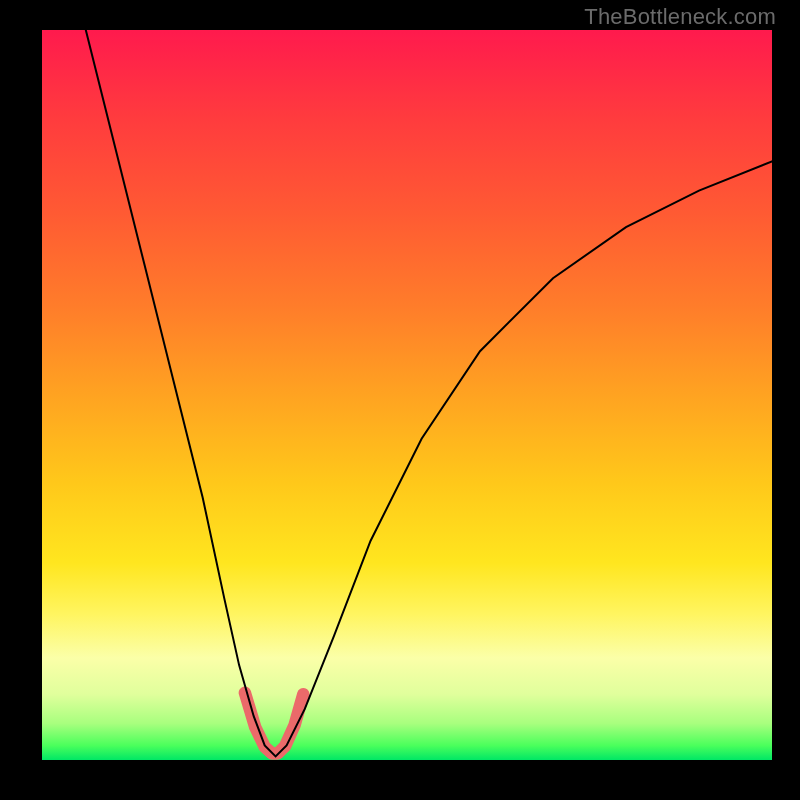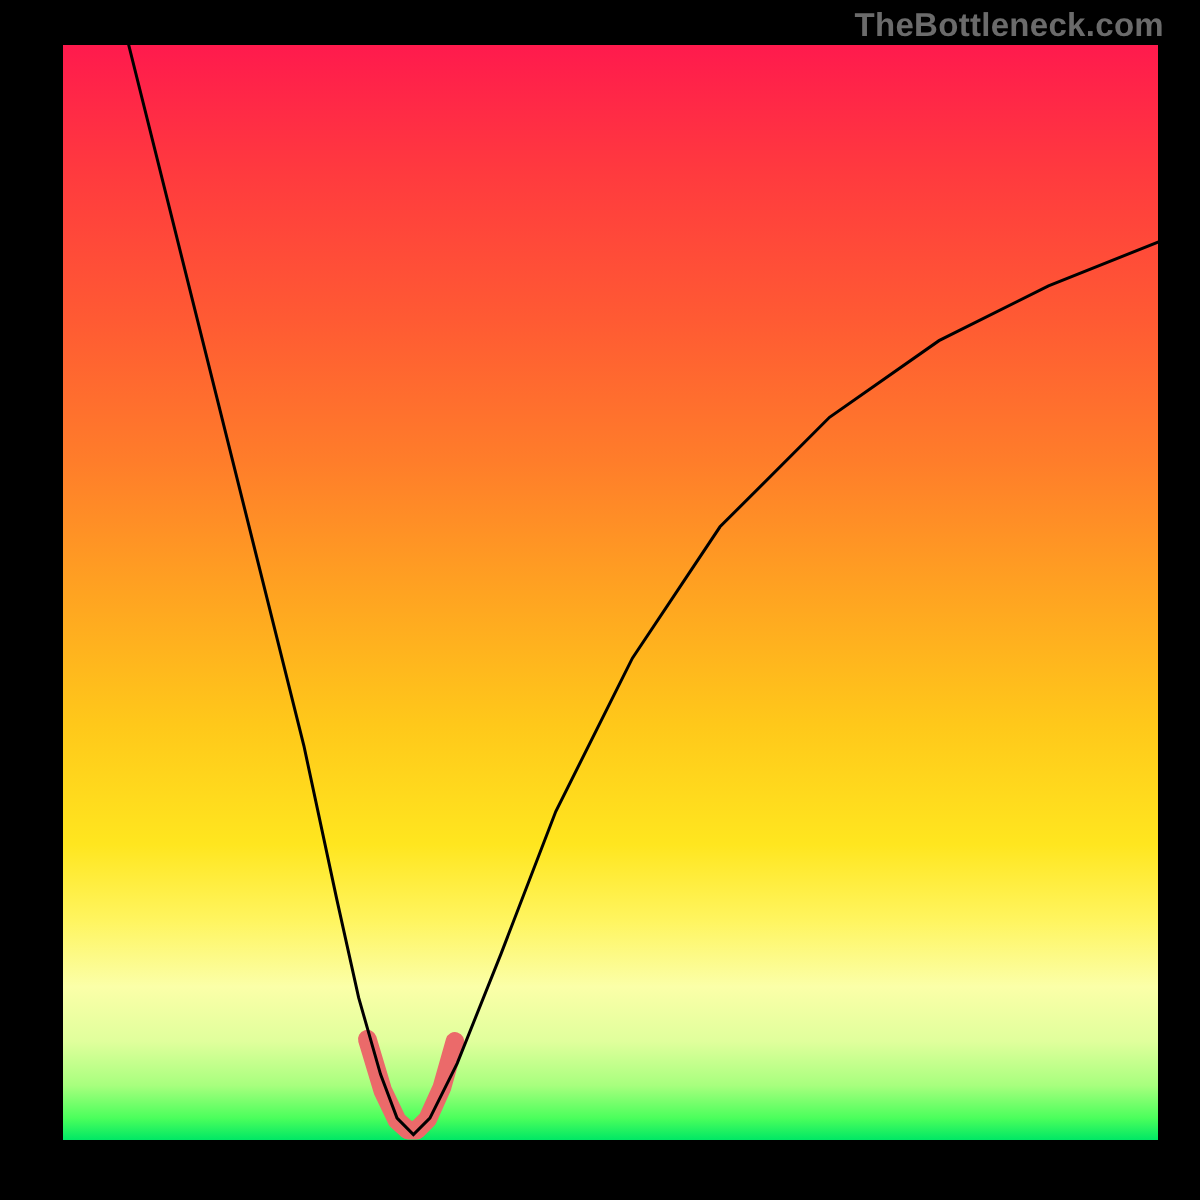--- a/index.html
+++ b/index.html
@@ -42,21 +42,21 @@
       #4bff5c 98%,
       #00e765 100%
     );
   }
   .watermark {
     position: absolute;
     top: 4px;
     right: 24px;
     color: #6b6b6b;
     font-size: 22px;
-    font-weight: 700;
+    font-weight: 400;
     letter-spacing: 0.2px;
   }
   svg.curves {
     position: absolute;
     left: 0;
     top: 0;
     width: 730px;
     height: 730px;
   }
   .black-curve {

